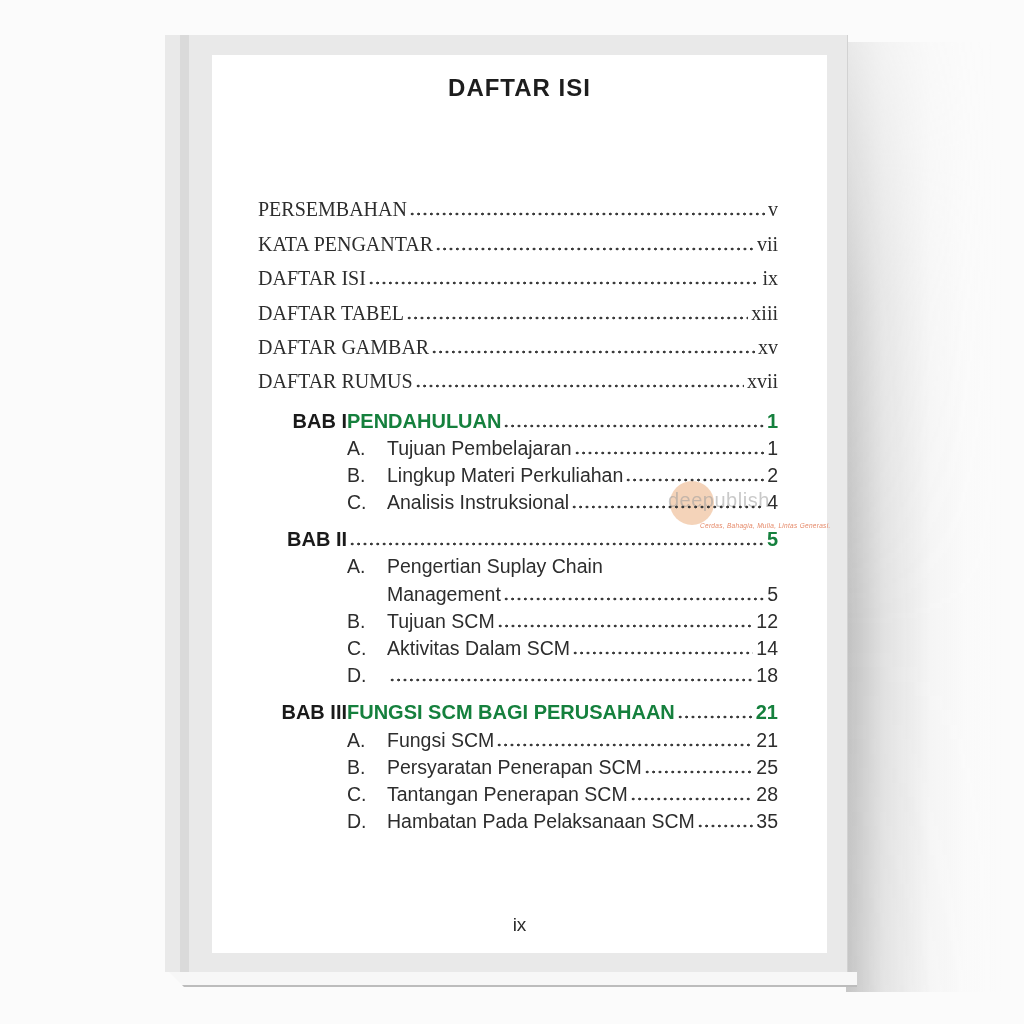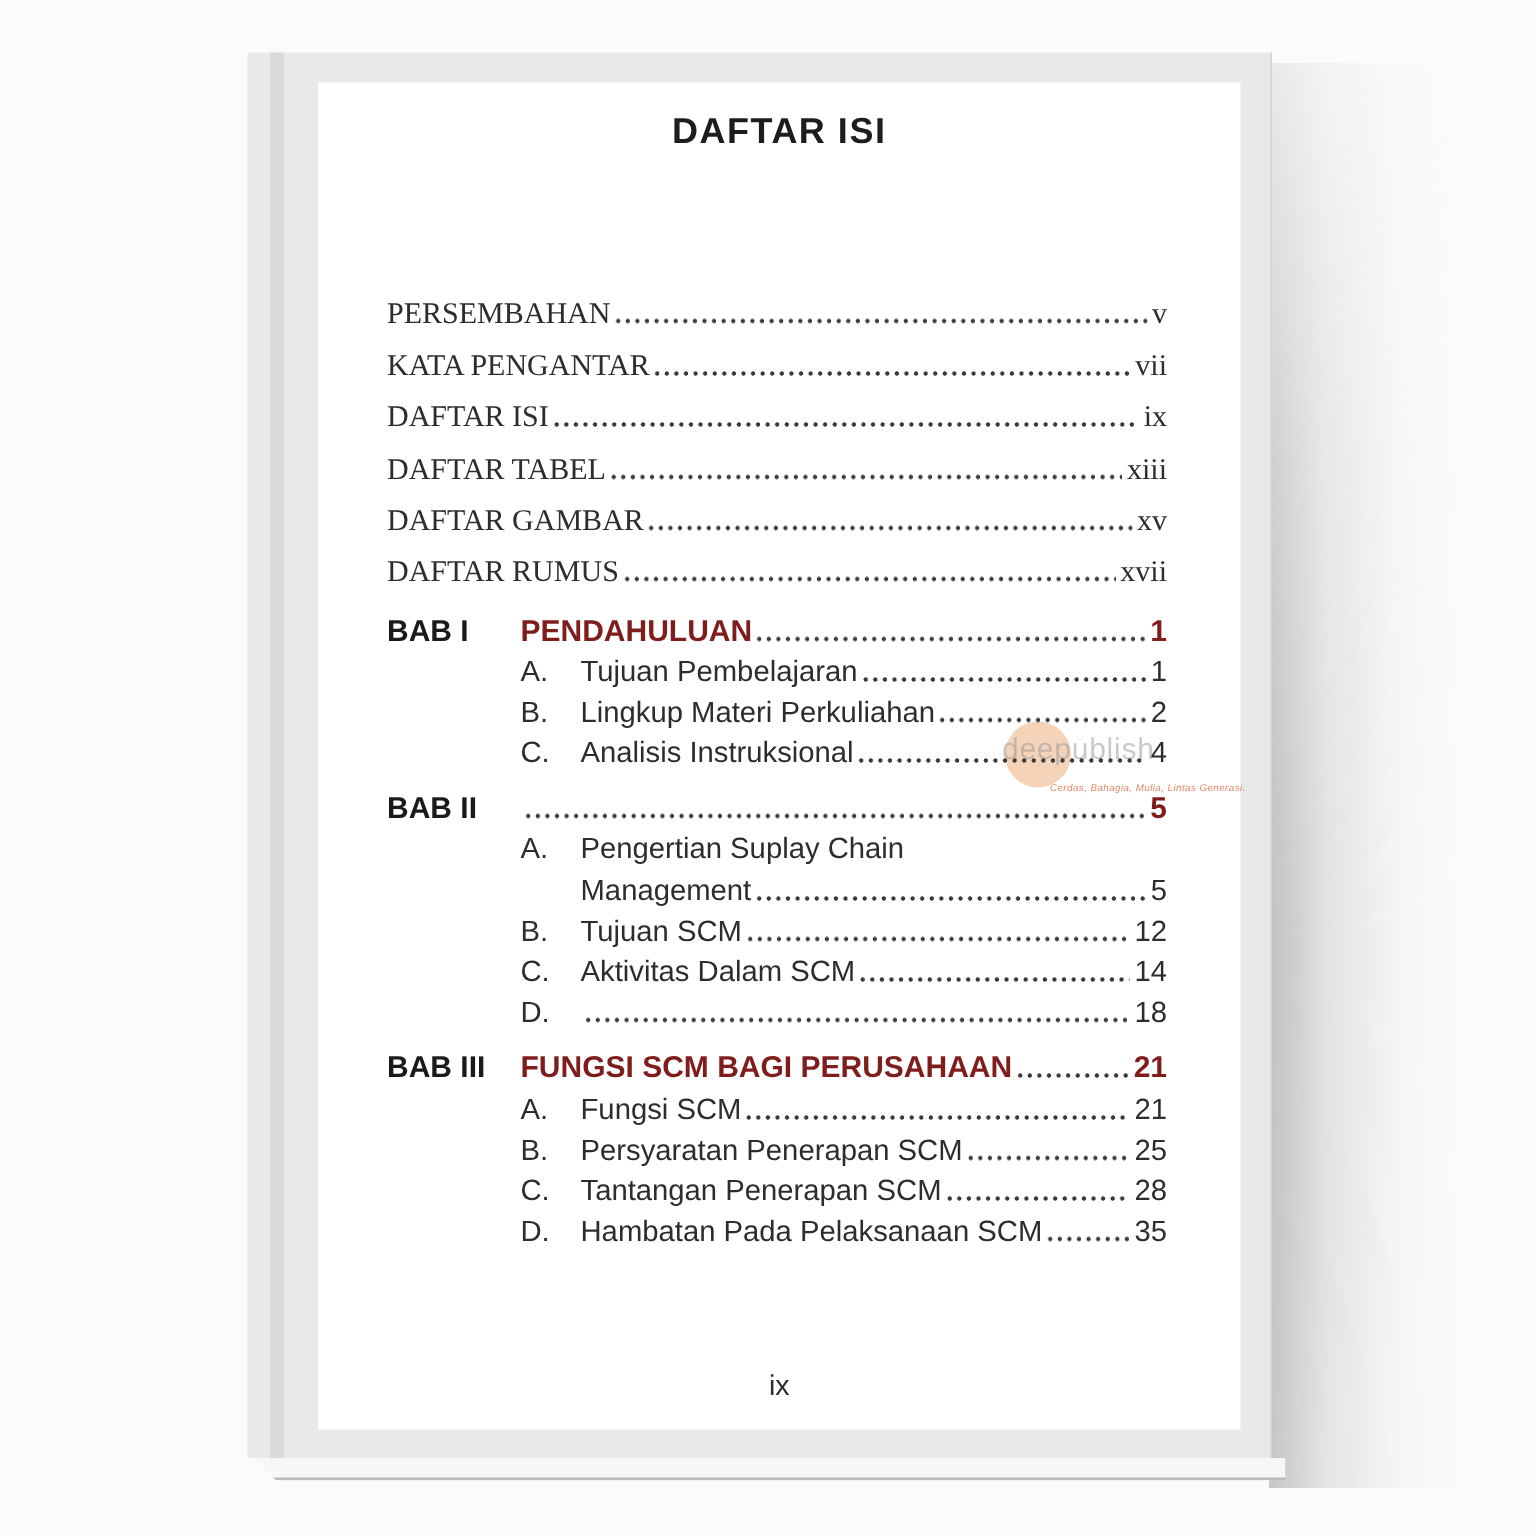--- a/index.html
+++ b/index.html
@@ -42,22 +42,22 @@
     font-size:24px;font-weight:bold;letter-spacing:1px;color:#1d1d1d;line-height:30px;
   }
   .toc{
     position:absolute;left:46px;right:49px;top:132px;z-index:2;
   }
   .row{display:flex;align-items:flex-end;}
   .row span{line-height:23px;}
   .fr{height:34.4px;font-size:20px;font-family:Liberation Serif, serif;}
   .cr{height:27.2px;font-size:19.5px;}
   .lbl,.pg,.letter,.bab{white-space:nowrap;color:#2d2d2d;}
-  .bab{width:89px;font-weight:bold;color:#1a1a1a;font-size:20px;}
-  .ch-head .lbl,.ch-head .pg{font-weight:bold;color:#7f1d1d;font-size:20px;}
+  .bab{width:89px;font-weight:bold;color:#1a1a1a;font-size:20px;text-align:right;}
+  .ch-head .lbl,.ch-head .pg{font-weight:bold;color:#15803d;font-size:20px;}
   .letter{width:40px;}
   .indent{padding-left:89px;}
   .leader{
     flex:1 1 auto;height:6px;margin:0 3px 4px 2px;
     background-image:radial-gradient(circle at 3.1px 3px,#3a3a3a 1.25px,rgba(0,0,0,0) 1.65px);
     background-size:6.4px 6px;background-repeat:repeat-x;background-position:left bottom;
   }
   .chapters{margin-top:12px;}
   .chapter{margin-bottom:10px;}
   .folio{

